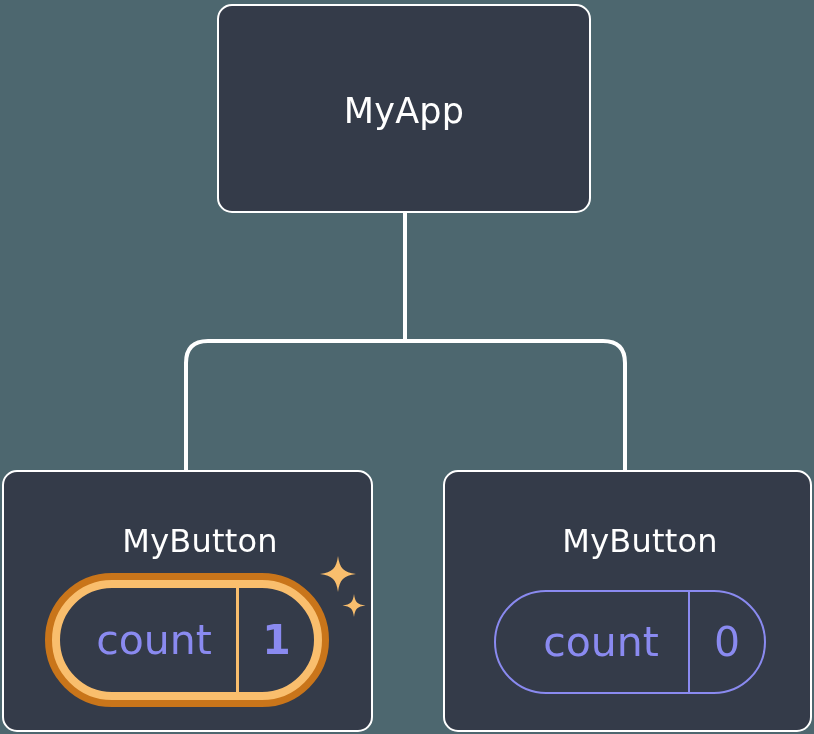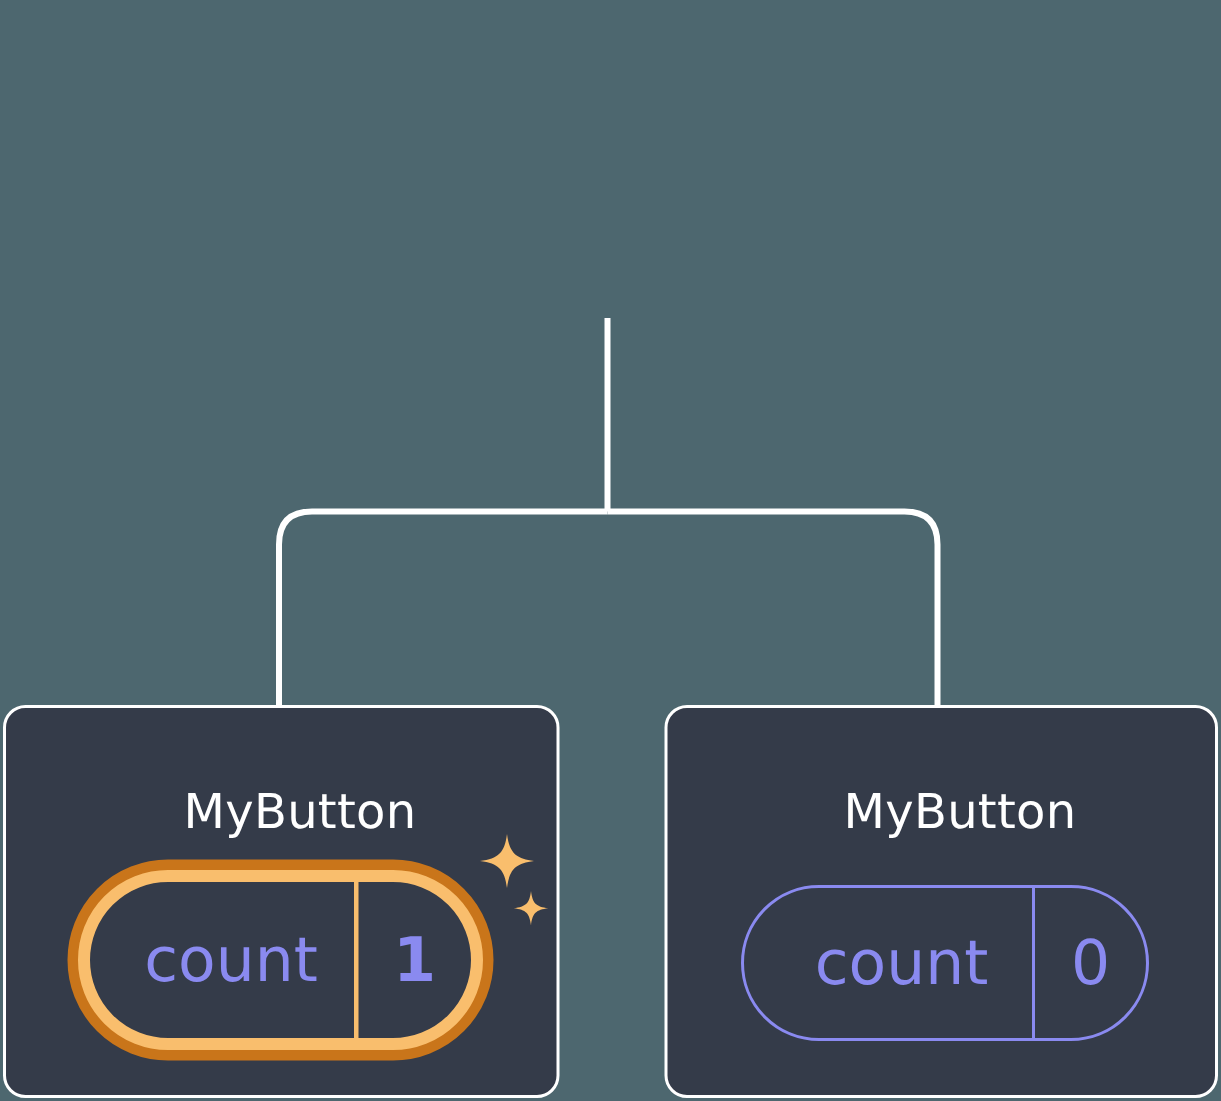--- a/index.html
+++ b/index.html
@@ -164,20 +164,23 @@
 
   <svg class="edges" viewBox="0 0 814 734" width="814" height="734" aria-hidden="true">
 
     <path d="M 405 212 L 405 341" fill="none" stroke="#ffffff" stroke-width="4"></path>
 
     <path d="M 405 341 L 208 341 Q 186 341 186 363 L 186 472" fill="none" stroke="#ffffff" stroke-width="4" stroke-linecap="butt"></path>
 
     <path d="M 405 341 L 603 341 Q 625 341 625 363 L 625 472" fill="none" stroke="#ffffff" stroke-width="4" stroke-linecap="butt"></path>
   </svg>
 
+  <div class="node" id="node-root">
+    <div class="node-title">MyApp</div>
+  </div>
 
   <div class="node" id="node-child-left">
     <div class="node-title">MyButton</div>
 
     <div id="pill-left-wrap">
       <div id="pill-left-outer"></div>
       <div id="pill-left-inner">
         <div class="pill-key">count</div>
         <div class="pill-val">1</div>
       </div>

